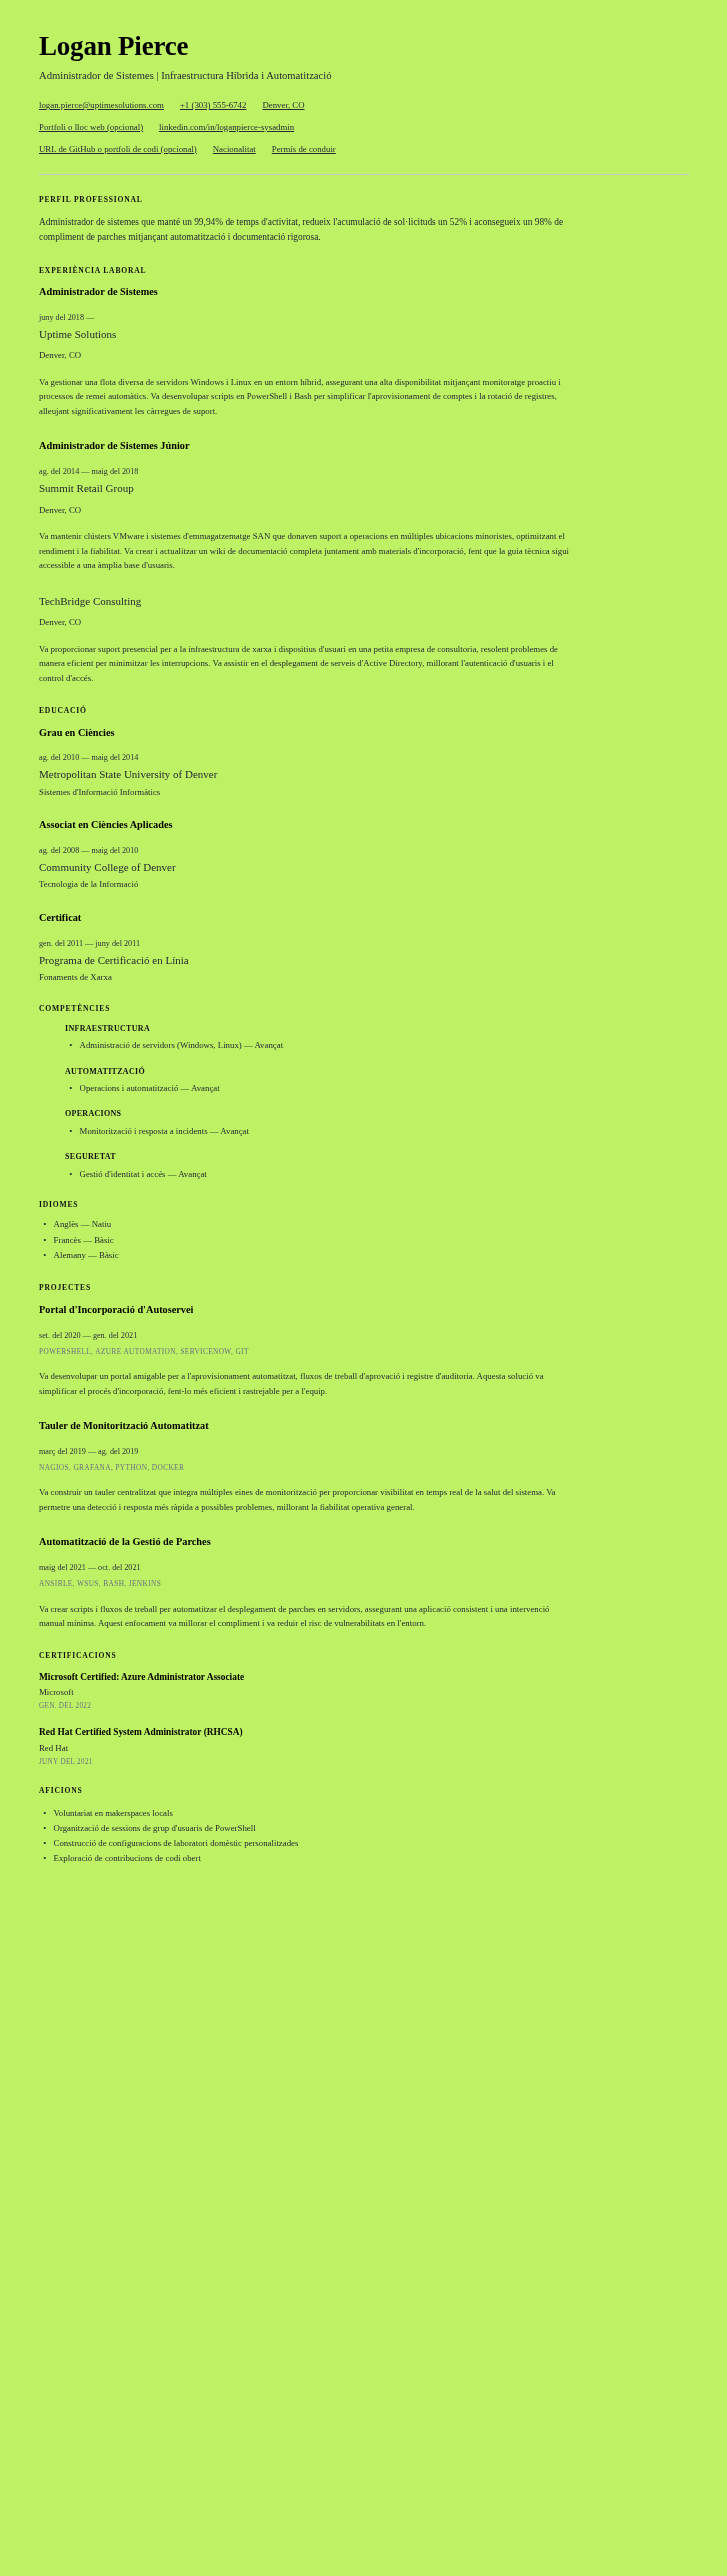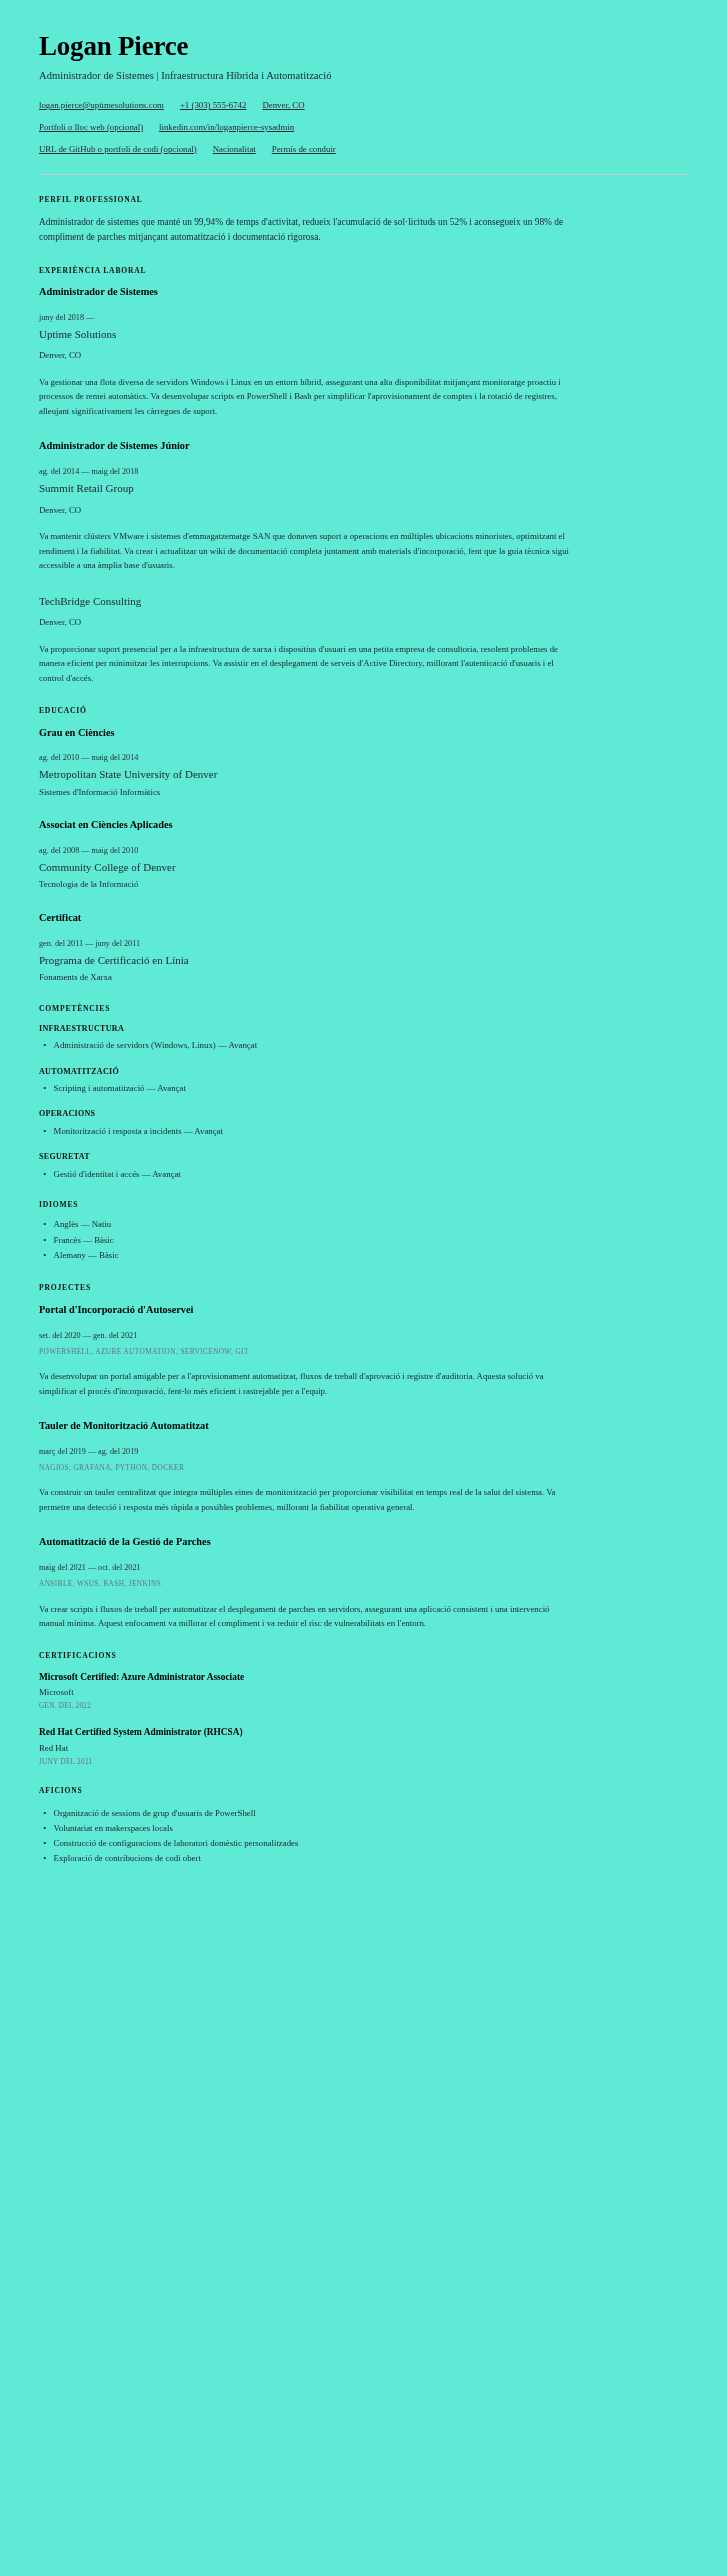--- a/index.html
+++ b/index.html
@@ -12,21 +12,21 @@
   body {
     width: 728px;
     font-family: "Liberation Serif", "DejaVu Serif", serif;
     color: #1a1a1a;
     -webkit-font-smoothing: antialiased;
   }
   .page {
     width: 728px;
     min-height: 2576px;
     padding: 32px 39px 24px 39px;
-    background: #5eead4;
+    background: #bef264;
   }
 
   
   .name {
     font-size: 27px;
     font-weight: bold;
     line-height: 1.05;
     letter-spacing: -0.2px;
     margin: 0 0 8.5px 0;
     color: #000000;
@@ -118,21 +118,21 @@
   }
   .entry-desc {
     font-size: 8.8px;
     line-height: 1.66;
     color: #1f2430;
     margin-top: 13.3px;
     max-width: 534px;
   }
 
   
-  .skill-group { margin-bottom: 13.3px; }
+  .skill-group { margin-bottom: 13.3px; margin-left: 26px; }
   .skill-group:last-child { margin-bottom: 0; }
   .skill-group-title {
     font-size: 8px;
     font-weight: bold;
     letter-spacing: 0.3px;
     text-transform: uppercase;
     color: #111111;
     margin: 0 0 5.5px 0;
   }
   ul.bullets {
@@ -300,21 +300,21 @@
     <div id="skills-list">
         <div class="skill-group">
           <h3 class="skill-group-title">Infraestructura</h3>
           <ul class="bullets">
             <li>Administració de servidors (Windows, Linux) — Avançat</li>
           </ul>
         </div>
         <div class="skill-group">
           <h3 class="skill-group-title">Automatització</h3>
           <ul class="bullets">
-            <li>Scripting i automatització — Avançat</li>
+            <li>Operacions i automatització — Avançat</li>
           </ul>
         </div>
         <div class="skill-group">
           <h3 class="skill-group-title">Operacions</h3>
           <ul class="bullets">
             <li>Monitorització i resposta a incidents — Avançat</li>
           </ul>
         </div>
         <div class="skill-group">
           <h3 class="skill-group-title">Seguretat</h3>
@@ -373,21 +373,21 @@
           <div class="cert-name">Red Hat Certified System Administrator (RHCSA)</div>
           <div class="cert-issuer">Red Hat</div>
           <div class="cert-date">JUNY DEL 2021</div>
         </article>
       </div>
   </section>
 
   <section class="section">
     <h2 class="section-title">Aficions</h2>
     <ul class="bullets" id="interests-list">
+        <li>Voluntariat en makerspaces locals</li>
         <li>Organització de sessions de grup d'usuaris de PowerShell</li>
-        <li>Voluntariat en makerspaces locals</li>
         <li>Construcció de configuracions de laboratori domèstic personalitzades</li>
         <li>Exploració de contribucions de codi obert</li>
       </ul>
   </section>
 
 </div>
 
 
 </body></html>

